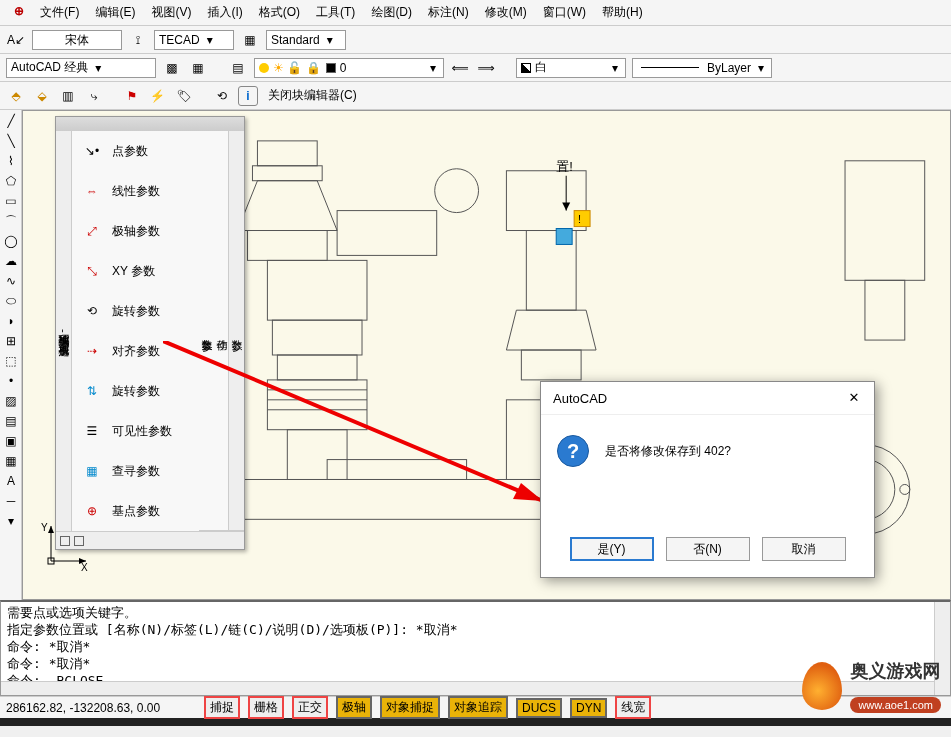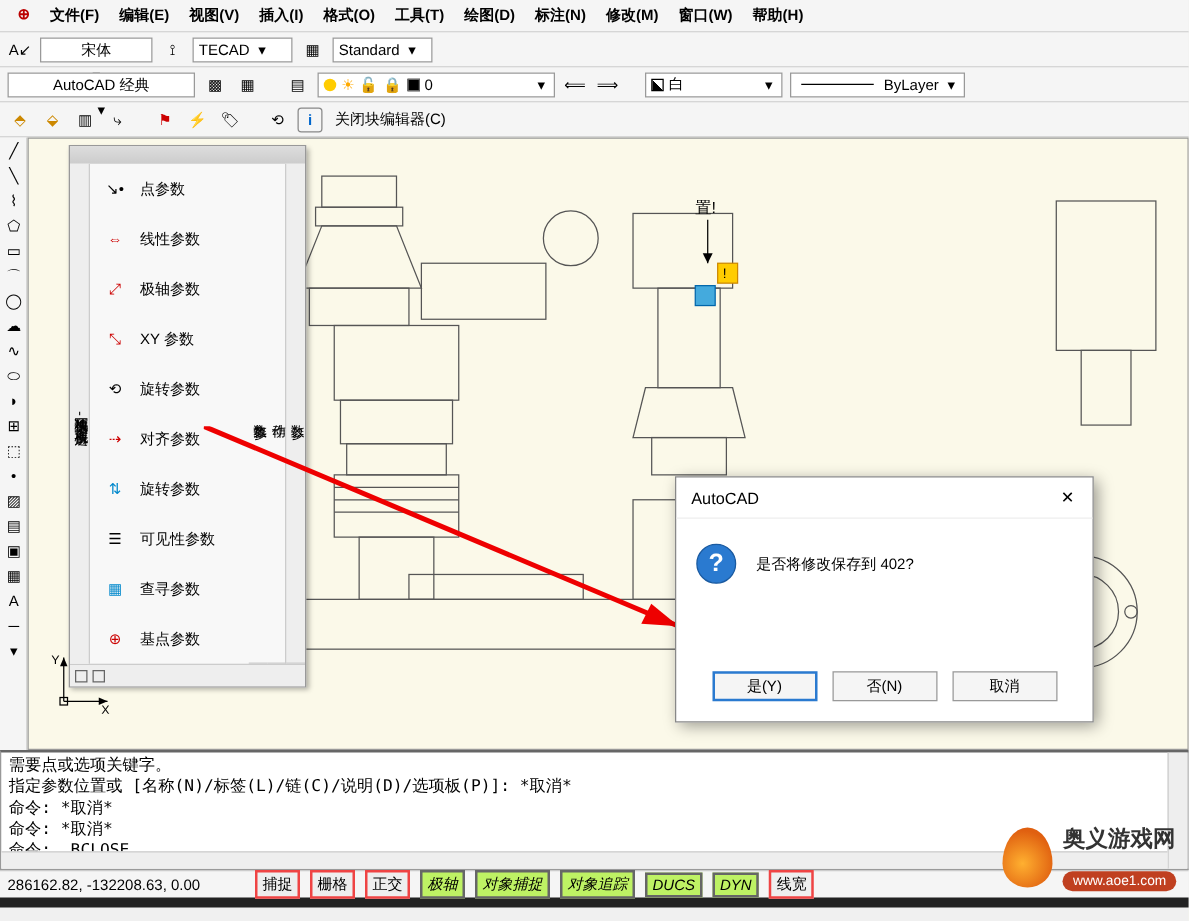--- a/index.html
+++ b/index.html
@@ -1,31 +1,31 @@
 <!DOCTYPE html>
 <html><head>
 <meta charset="utf-8">
 <style>
 * { box-sizing: border-box; margin: 0; padding: 0; }
 body { font-family: "Microsoft YaHei", SimSun, sans-serif; font-size: 12px; background: #f0f0f0; width: 951px; height: 737px; overflow: hidden; position: relative; }
 
 .menubar { background: #f5f5f5; border-bottom: 1px solid #ccc; padding: 2px 8px; display: flex; gap: 4px; }
-.menubar span { padding: 2px 6px; cursor: pointer; font-weight: bold; }
+.menubar span { padding: 2px 6px; cursor: pointer; }
 .menubar span:first-child { color: #b00; font-weight: bold; }
 
 .toolbar-row { background: #f5f5f5; border-bottom: 1px solid #ccc; padding: 2px 6px; display: flex; align-items: center; gap: 6px; height: 28px; }
 .toolbar-btn { width: 20px; height: 20px; display: inline-flex; align-items: center; justify-content: center; border: 1px solid transparent; cursor: pointer; }
 .combo { border: 1px solid #999; background: white; padding: 1px 4px; height: 20px; display: inline-flex; align-items: center; gap: 4px; }
 .combo-arrow { width: 12px; text-align: center; cursor: pointer; }
 
 .row2-font { width: 90px; flex-direction: column; }
 .row2-style { width: 80px; }
 .row2-std { width: 80px; }
 
-.row3-layer { width: 150px; flex-direction: column; }
+.row3-layer { width: 150px; }
 .row3-color { width: 190px; }
 .row3-colorsel { width: 110px; }
 .row3-ltype { width: 140px; }
 
 .row4-block { width: 175px; }
 .row4-close { color: #000; padding: 0 4px; }
 
 .main-area { display: flex; height: 490px; }
 .left-toolbar { width: 22px; background: #f5f5f5; border-right: 1px solid #ccc; display: flex; flex-direction: column; gap: 2px; padding: 2px; }
 .left-toolbar .tb { width: 18px; height: 18px; display: flex; align-items: center; justify-content: center; cursor: pointer; }
@@ -59,21 +59,21 @@
 .red-arrow { position: absolute; left: 140px; top: 230px; pointer-events: none; }
 .red-ellipse { position: absolute; left: 538px; top: 378px; width: 110px; height: 60px; border: 4px solid #e00; border-radius: 50%; pointer-events: none; }
 
 .command-area { background: white; border: 1px solid #999; border-top: 2px solid #666; height: 96px; overflow: hidden; padding: 2px 6px; font-family: SimSun, monospace; font-size: 13px; line-height: 17px; position: relative; }
 .command-scroll { position: absolute; right: 0; top: 0; width: 16px; height: 100%; background: #eee; border-left: 1px solid #ccc; }
 .command-scrollx { position: absolute; left: 0; bottom: 0; right: 16px; height: 14px; background: #eee; border-top: 1px solid #ccc; }
 
 .statusbar { background: #f5f5f5; border-top: 1px solid #ccc; padding: 2px 6px; display: flex; align-items: center; gap: 8px; height: 22px; font-size: 12px; }
 .status-coords { width: 190px; }
 .status-toggle { border: 2px solid #ef4444; background: #eee; padding: 1px 4px; cursor: pointer; font-size: 12px; }
-.status-toggle.on { background: #bef264; border-color: #666; font-style: italic; }
+.status-toggle.on { background: #eab308; border-color: #666; }
 
 .taskbar { height: 8px; background: #222; }
 
 .logo { position: absolute; right: 10px; bottom: 24px; display: flex; align-items: center; gap: 8px; }
 .logo-flame { width: 40px; height: 48px; background: radial-gradient(circle at 40% 60%, #ffb030 0%, #e06010 70%); border-radius: 50% 50% 50% 50% / 60% 60% 40% 40%; position: relative; }
 .logo-text { font-size: 18px; font-weight: bold; color: #333; }
 .logo-sub { font-size: 11px; background: #c04020; color: white; padding: 2px 8px; border-radius: 8px; display: inline-block; margin-top: 14px; }
 
 .layer-bulb { width:10px;height:10px;border-radius:50%;background:#fc0;display:inline-block; }
 .layer-sun { color:#fa0; }

